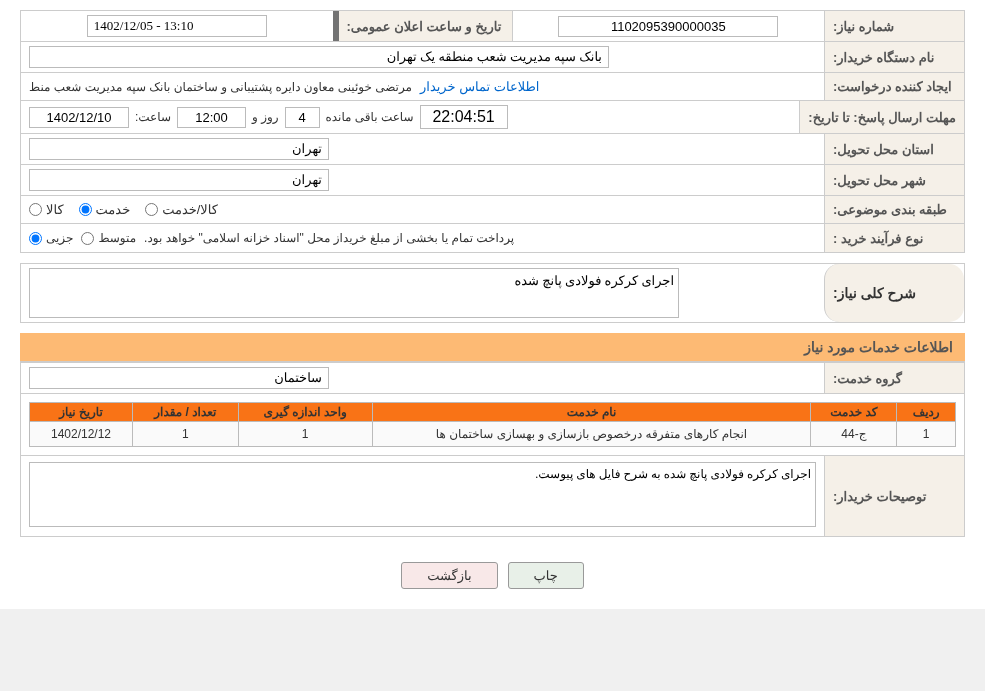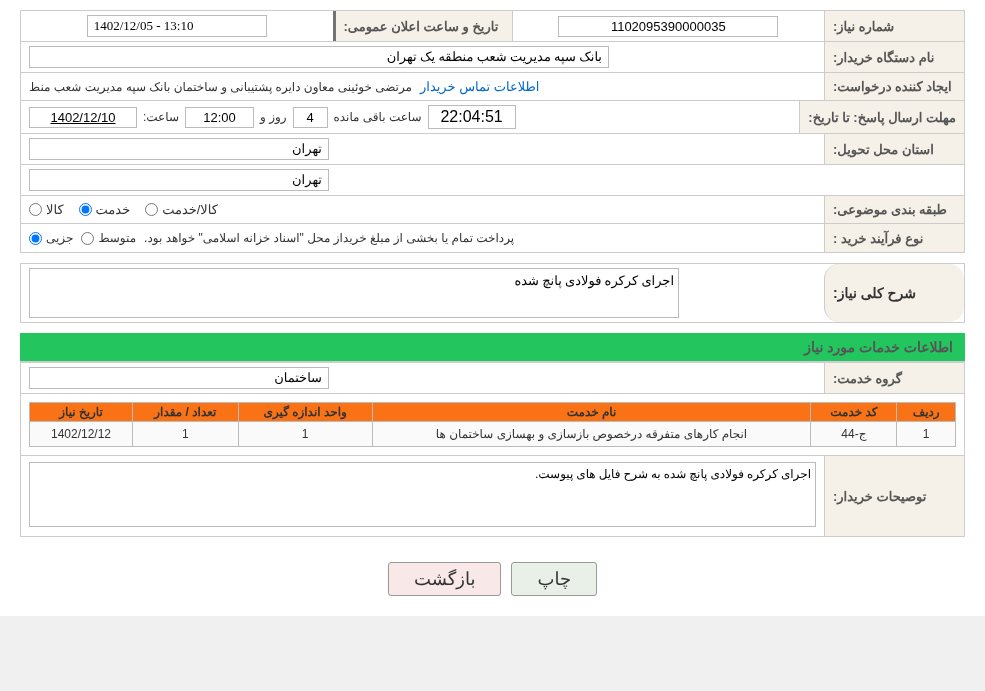--- a/index.html
+++ b/index.html
@@ -116,21 +116,21 @@
       gap: 8px;
       width: 100%;
       font-size: 12px;
     }
     .purchase-type-row .note {
       color: #333;
       font-size: 12px;
     }
     
     .section-title {
-      background: #22c55e;
+      background: #fdba74;
       border-bottom: 1px solid #ccc;
       padding: 6px 12px;
       font-weight: bold;
       font-size: 14px;
       color: #555;
       text-align: right;
     }
     
     .textarea-row {
       display: flex;
@@ -179,21 +179,21 @@
     
     .btn-row {
       display: flex;
       justify-content: center;
       gap: 10px;
       padding: 15px 0 10px;
     }
     .btn {
       padding: 5px 25px;
       font-family: Tahoma, Arial, sans-serif;
-      font-size: 18px;
+      font-size: 13px;
       cursor: pointer;
       border: 1px solid #999;
       border-radius: 3px;
     }
     .btn-print {
       background: #e8f0e8;
       color: #333;
     }
     .btn-back {
       background: #f8e8e8;
@@ -216,21 +216,21 @@
 
   <div class="content-area">
 
     <div class="info-section">
 
       <div class="row">
         <div class="label-cell">شماره نیاز:</div>
         <div class="value-cell" style="flex:1; justify-content:center;">
           <input type="text" class="number-input" readonly="" style="width: 220px; direction: ltr; text-align: center;" value="1102095390000035">
         </div>
-        <div class="label-cell" style="min-width:180px; border-left:3px solid #737373; border-right:1px solid #ccc;">تاریخ و ساعت اعلان عمومی:</div>
+        <div class="label-cell" style="min-width:180px; border-left:6px solid #737373; border-right:1px solid #ccc;">تاریخ و ساعت اعلان عمومی:</div>
         <div class="value-cell" style="min-width:180px; justify-content:center;">
           <input type="text" readonly="" style="width: 180px; direction: ltr; text-align: left; border: 1px solid rgb(187, 187, 187); padding: 2px 6px; font-family: Tahoma; font-size: 13px;" value="1402/12/05 - 13:10">
         </div>
       </div>
 
       <div class="row">
         <div class="label-cell">نام دستگاه خریدار:</div>
         <div class="value-cell" style="justify-content:flex-end;">
           <input type="text" readonly="" style="width: 580px; direction: rtl; text-align: right; border: 1px solid rgb(187, 187, 187); padding: 2px 6px; font-family: Tahoma; font-size: 13px;" value="بانک سپه مدیریت شعب منطقه یک تهران">
         </div>
@@ -247,33 +247,34 @@
       <div class="row">
         <div class="label-cell" style="min-width:140px;">مهلت ارسال پاسخ: تا تاریخ:</div>
         <div class="value-cell">
           <div class="countdown-row">
             <input type="text" readonly="" style="width: 88px; font-size: 16px; direction: ltr;" value="22:04:51">
             <span>ساعت باقی مانده</span>
             <input type="text" readonly="" style="width: 35px;" value="4">
             <span>روز و</span>
             <input type="text" readonly="" style="width: 69px; direction: ltr;" value="12:00">
             <span>ساعت:</span>
-            <input type="text" readonly="" style="width: 108px; direction: ltr; text-decoration: underline;" value="1402/12/10">
+            <input type="text" readonly="" style="width: 100px; direction: ltr;" value="1402/12/10">
           </div>
         </div>
       </div>
 
       <div class="row">
         <div class="label-cell">استان محل تحویل:</div>
         <div class="value-cell" style="justify-content:flex-end;">
           <input type="text" readonly="" style="width: 300px; direction: rtl; text-align: right; border: 1px solid rgb(187, 187, 187); padding: 2px 6px; font-family: Tahoma; font-size: 13px;" value="تهران">
         </div>
       </div>
 
       <div class="row">
+        <div class="label-cell">شهر محل تحویل:</div>
         <div class="value-cell" style="justify-content:flex-end;">
           <input type="text" readonly="" style="width: 300px; direction: rtl; text-align: right; border: 1px solid rgb(187, 187, 187); padding: 2px 6px; font-family: Tahoma; font-size: 13px;" value="تهران">
         </div>
       </div>
 
       <div class="row">
         <div class="label-cell">طبقه بندی موضوعی:</div>
         <div class="value-cell">
           <div class="radio-row">
             <div class="radio-option">

